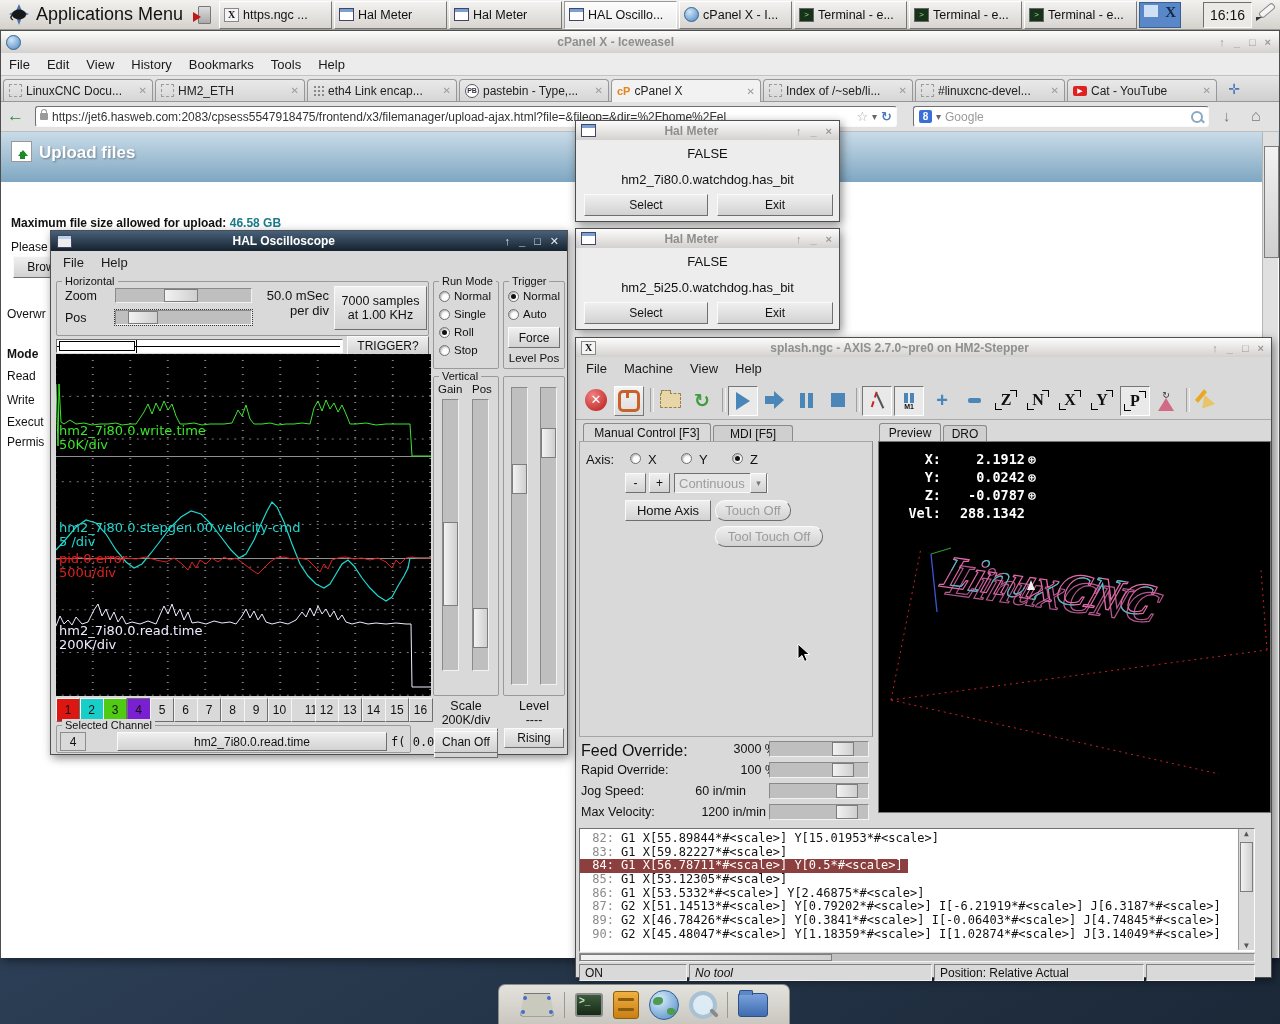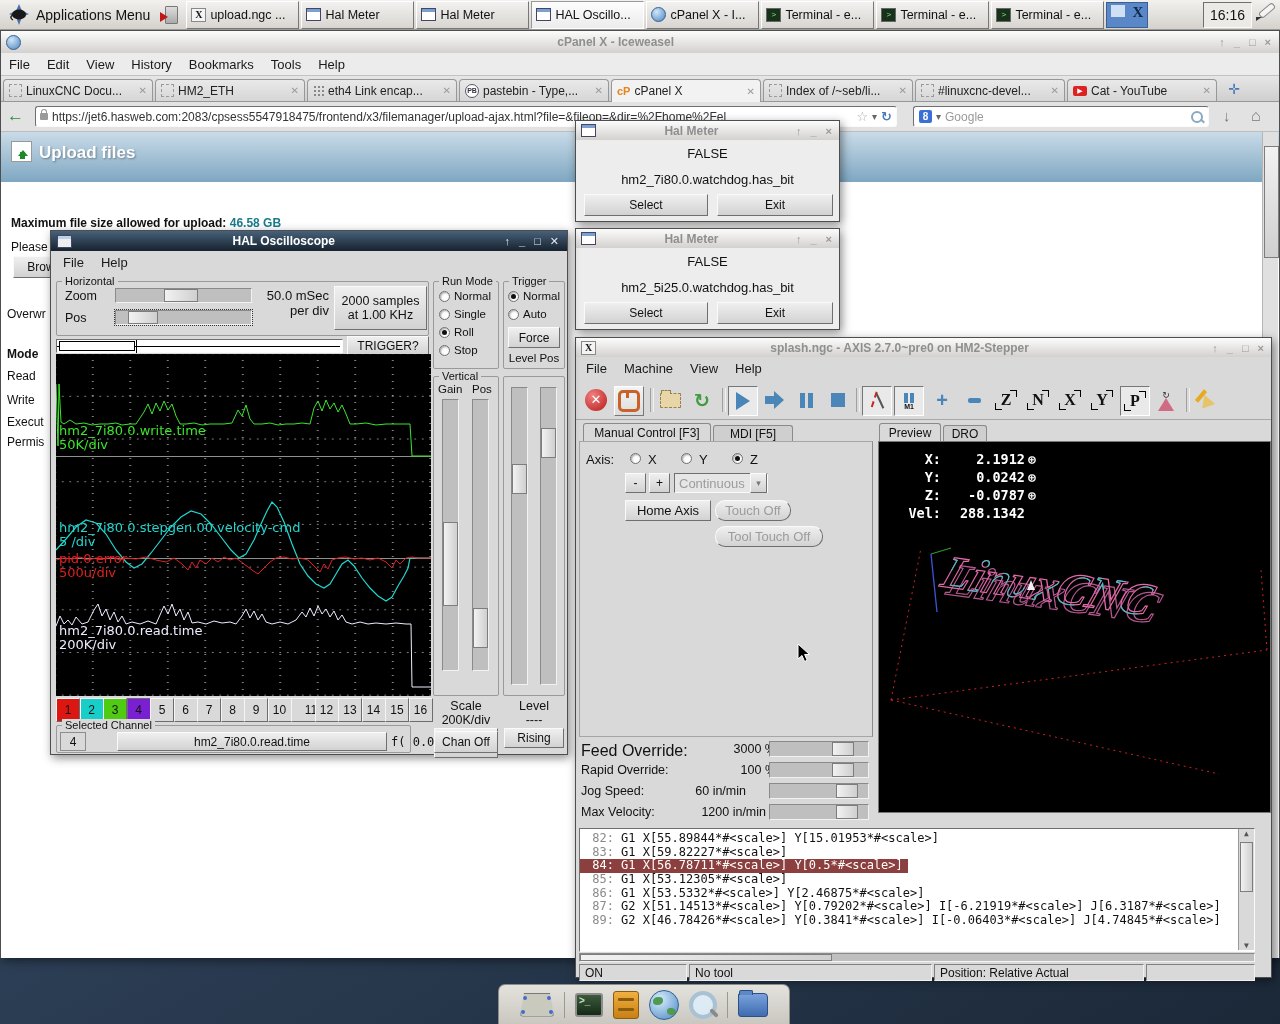--- a/index.html
+++ b/index.html
@@ -404,34 +404,35 @@
     </div>
 
     <div class="abs mono sunkenc" style="left:3px;top:490px;width:676px;height:124px;background:#fff;padding-top:3px;overflow:hidden;">
       <div class="gline"><span class="lw"><span class="gnum">82:</span><span>G1 X[55.89844*#&lt;scale&gt;] Y[15.01953*#&lt;scale&gt;]</span></span></div>
       <div class="gline"><span class="lw"><span class="gnum">83:</span><span>G1 X[59.82227*#&lt;scale&gt;]</span></span></div>
       <div class="gline hl"><span class="lw"><span class="gnum">84:</span><span>G1 X[56.78711*#&lt;scale&gt;] Y[0.5*#&lt;scale&gt;]</span></span></div>
       <div class="gline"><span class="lw"><span class="gnum">85:</span><span>G1 X[53.12305*#&lt;scale&gt;]</span></span></div>
       <div class="gline"><span class="lw"><span class="gnum">86:</span><span>G1 X[53.5332*#&lt;scale&gt;] Y[2.46875*#&lt;scale&gt;]</span></span></div>
       <div class="gline"><span class="lw"><span class="gnum">87:</span><span>G2 X[51.14513*#&lt;scale&gt;] Y[0.79202*#&lt;scale&gt;] I[-6.21919*#&lt;scale&gt;] J[6.3187*#&lt;scale&gt;]</span></span></div>
       <div class="gline"><span class="lw"><span class="gnum">89:</span><span>G2 X[46.78426*#&lt;scale&gt;] Y[0.3841*#&lt;scale&gt;] I[-0.06403*#&lt;scale&gt;] J[4.74845*#&lt;scale&gt;]</span></span></div>
+      <div class="gline"><span class="lw"><span class="gnum">90:</span><span>G2 X[45.48047*#&lt;scale&gt;] Y[1.18359*#&lt;scale&gt;] I[1.02874*#&lt;scale&gt;] J[3.14049*#&lt;scale&gt;]</span></span></div>
       <div class="abs" style="right:0;top:0;width:16px;height:121px;background:#d9d9d9;border-left:1px solid #999;">
         <div style="height:12px;text-align:center;font-size:8px;color:#555;">▲</div>
         <div class="vhnd" style="margin:1px;height:48px;"></div>
         <div style="position:absolute;bottom:0;width:100%;text-align:center;font-size:8px;color:#555;">▼</div>
       </div>
     </div>
     <div class="abs trk" style="left:3px;top:615px;width:676px;height:9px;">
         <span class="abs vhnd" style="left:0;top:0;width:252px;height:7px;"></span>
       </div>
 
     <div class="abs statcell" style="left:3px;top:626px;width:108px;height:17px;">
         <span>ON</span>
       </div>
-    <div class="abs statcell" style="left:113px;top:626px;width:243px;height:17px;">
+    <div class="abs statcell" style="left:113px;top:626px;width:243px;height:17px;font-style:italic;">
         <span>No tool</span>
       </div>
     <div class="abs statcell" style="left:358px;top:626px;width:210px;height:17px;">
         <span>Position: Relative Actual</span>
       </div>
     <div class="abs statcell" style="left:570px;top:626px;width:109px;height:17px;"></div>
   </div>
 
   <div class="abs winbd gtk" style="left:50px;top:230px;width:518px;height:525px;">
     <div class="abs tb-dark flex" style="left:0;top:0;width:516px;height:20px;">
@@ -455,21 +456,21 @@
         </div>
       <span class="abs" style="left:8px;top:29px;font-size:12.5px;">Pos</span>
       <div class="abs trk" style="left:58px;top:28px;width:137px;height:15px;outline:1px dotted #333;">
           <span class="abs vhnd" style="left:12px;top:0;width:30px;height:13px;"></span>
         </div>
       <div class="abs" style="left:200px;top:6px;width:72px;text-align:right;font-size:13px;">
         <div>50.0 mSec</div>
         <div>per div</div>
       </div>
       <div class="abs gbtn" style="left:277px;top:4px;width:93px;height:44px;flex-direction:column;font-size:12.5px;">
-        <span>2000 samples</span>
+        <span>7000 samples</span>
           <span>at 1.00 KHz</span>
       </div>
     </div>
 
     <div class="abs sunkenc" style="left:5px;top:108px;width:287px;height:14px;background:#fff;">
       <span class="abs" style="left:0;top:6px;width:283px;height:1px;background:#000;"></span>
       <span class="abs" style="left:2px;top:1px;width:76px;height:10px;border:1px solid #000;background:#fff;"></span>
       <span class="abs" style="left:79px;top:0;width:1px;height:13px;background:#000;"></span>
     </div>
     <div class="abs gbtn" style="left:296px;top:105px;width:82px;height:19px;">TRIGGER?</div>
@@ -614,29 +615,29 @@
       </span>
   </div>
 
   <div class="abs flex" style="left:0;top:0;width:1280px;height:30px;background:linear-gradient(#f2f1ee,#d5d2cd);border-bottom:1px solid #9a9a94;gap:2px;padding:0 2px;box-sizing:border-box;">
     <div class="flex" style="height:26px;padding:0 6px;gap:6px;">
       <svg width="22" height="22">
           <path fill="#4a6fb0" d="M11 0 L14 7 L21 10 L14 13 L11 21 L8 13 L1 10 L8 7 Z"></path>
           <ellipse cx="11" cy="10.5" rx="7" ry="5" fill="#181818"></ellipse>
           <path d="M4.5 11 q-3.5 2.5 0.5 5" stroke="#181818" stroke-width="1.4" fill="none"></path>
         </svg>
-      <span style="font-size:14px;">Applications Menu</span>
+      <span style="font-size:18px;">Applications Menu</span>
     </div>
     <div class="flex" style="height:26px;width:26px;justify-content:center;position:relative;">
       <span style="width:11px;height:16px;background:linear-gradient(#ddd,#aaa);border:1px solid #777;border-radius:1px;"></span>
       <span style="position:absolute;left:2px;top:10px;width:0;height:0;border-left:8px solid #c01818;border-top:5px solid transparent;border-bottom:5px solid transparent;"></span>
     </div>
     <div class="taskbtn" style="width:103px;height:26px;">
         <span class="ic-x">X</span>
-        <span class="nowrap">upload.ngc ...</span>
+        <span class="nowrap">https.ngc ...</span>
       </div>
     <div class="taskbtn" style="width:103px;height:26px;">
         <span class="ic-win"></span>
         <span class="nowrap">Hal Meter</span>
       </div>
     <div class="taskbtn" style="width:103px;height:26px;">
         <span class="ic-win"></span>
         <span class="nowrap">Hal Meter</span>
       </div>
     <div class="taskbtn cur" style="width:103px;height:26px;">

